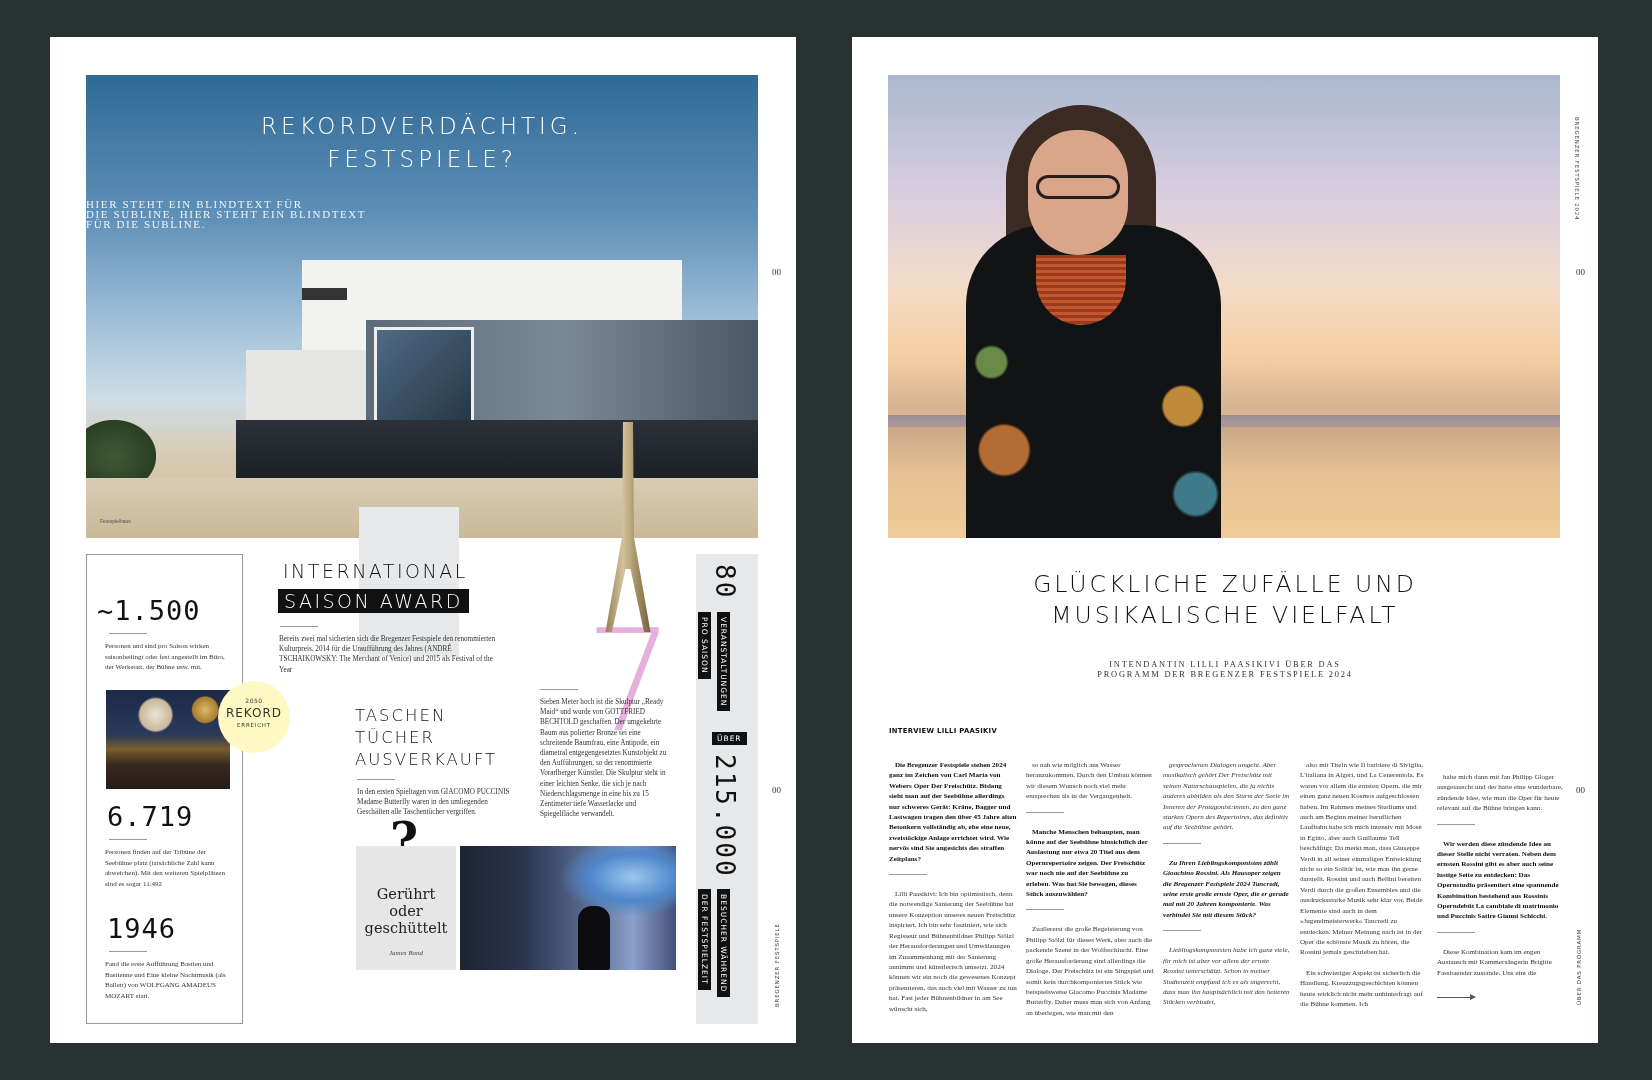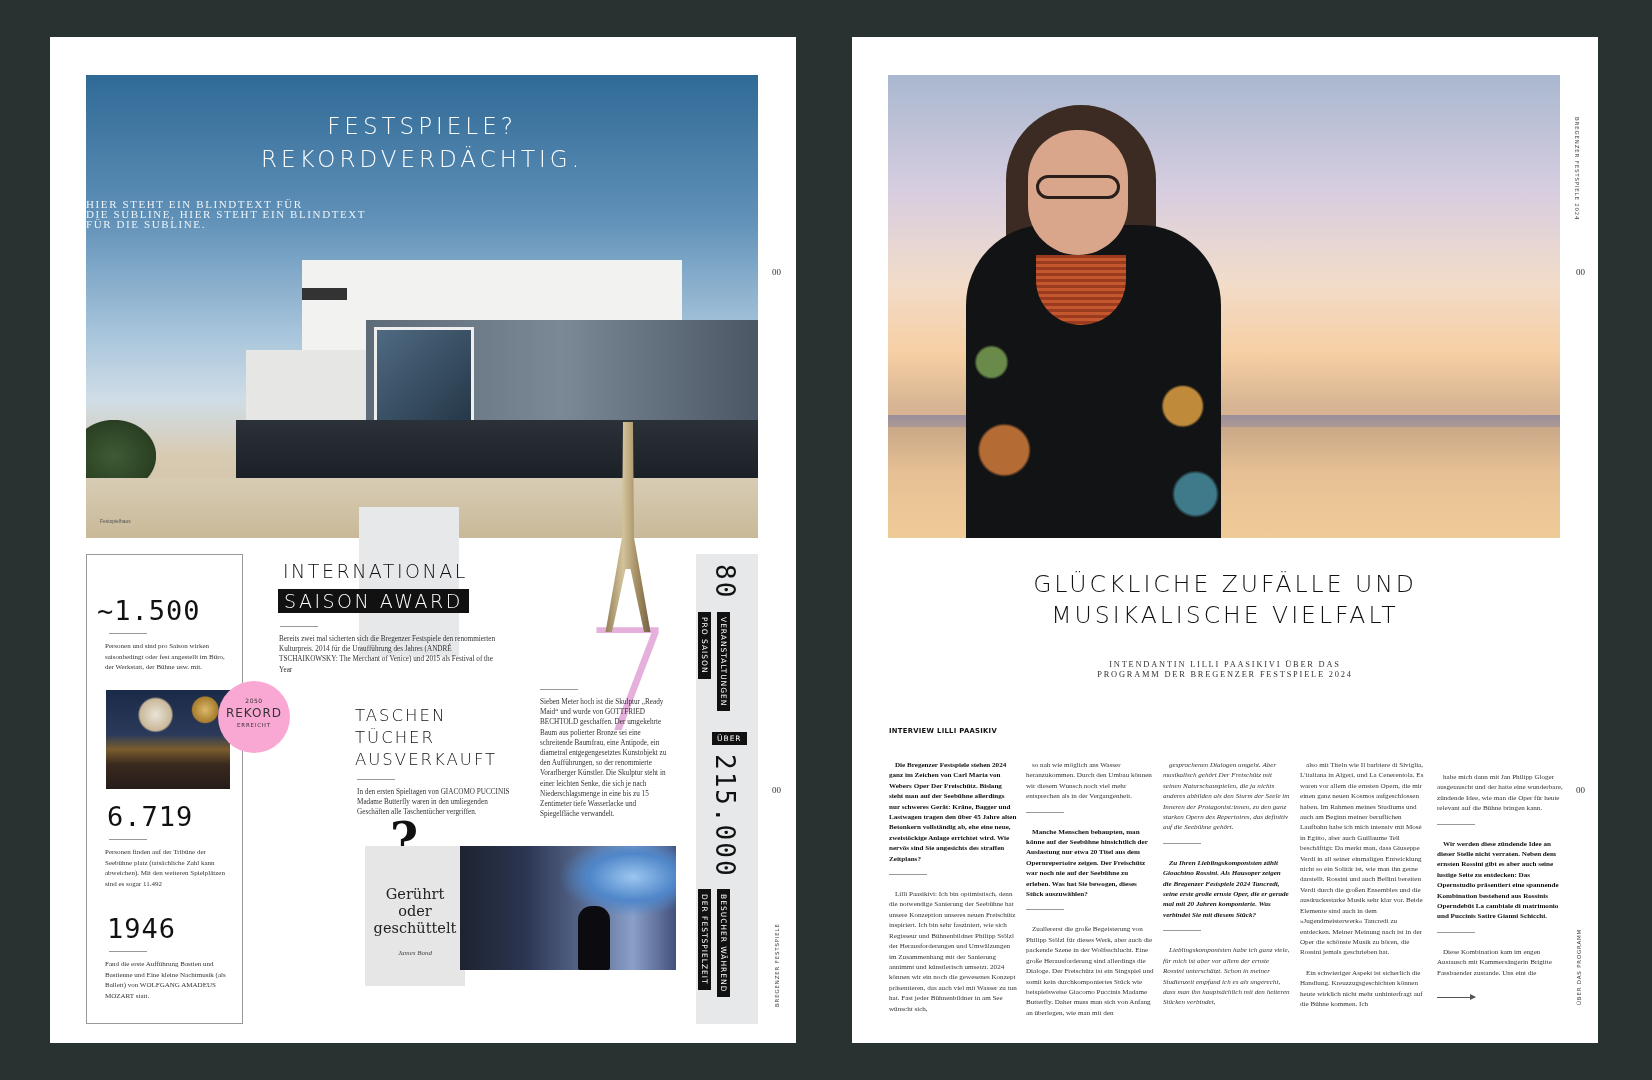--- a/index.html
+++ b/index.html
@@ -44,21 +44,21 @@
   .stat-rule { position: absolute; height: 1px; width: 38px; background: #999; }
   .stat-text { position: absolute; font-family: "Liberation Serif", serif; font-size: 7px; line-height: 10.5px; color: #333; }
   .stat-img {
     position: absolute; left: 19px; top: 135px; width: 124px; height: 99px; overflow: hidden;
     background: radial-gradient(circle at 40% 25%, #e9e4d8 0%, #c9b89a 15%, transparent 17%),
                 radial-gradient(circle at 80% 20%, #dcb86a 0%, #a77d2e 10%, transparent 11%),
                 linear-gradient(180deg,#1b2a47 0%, #2b3a5a 45%, #7a5d2e 60%, #3a2a1e 75%, #251c1a 100%);
   }
   .rekord {
     position: absolute; left: 168px; top: 644px; width: 72px; height: 72px; border-radius: 50%;
-    background: #f9a8d4; text-align: center; font-family: "DejaVu Sans", sans-serif; color: #333;
+    background: #fef9c3; text-align: center; font-family: "DejaVu Sans", sans-serif; color: #333;
   }
   .rekord .y { font-size: 6px; margin-top: 16px; letter-spacing: 0.5px; }
   .rekord .r { font-size: 12px; letter-spacing: 1px; margin-top: 2px; }
   .rekord .e { font-size: 5.5px; letter-spacing: 0.8px; margin-top: 2px; }
 
   .award-h1 { position: absolute; left: 233px; top: 523px; font-family: "DejaVu Sans", sans-serif; font-weight: 300; font-size: 19px; letter-spacing: 2.5px; color: #111; }
   .award-h2 { position: absolute; left: 228px; top: 552px; background: #111; color: #fff; padding: 1px 6px; font-family: "DejaVu Sans", sans-serif; font-weight: 300; font-size: 19px; letter-spacing: 2.5px; }
   .body-s { position: absolute; font-family: "Liberation Serif", serif; font-size: 7.2px; line-height: 10.2px; color: #333; }
 
   .tasch-h { position: absolute; left: 305px; top: 668px; font-family: "DejaVu Sans", sans-serif; font-weight: 300; font-size: 16.5px; letter-spacing: 2px; line-height: 22px; color: #111; }
@@ -68,21 +68,21 @@
     background: linear-gradient(90deg,#8a7650,#d3c39b 40%,#a08a60 70%,#6b5a3c);
     clip-path: polygon(40% 0,60% 0,62% 55%,95% 100%,82% 100%,55% 70%,45% 70%,18% 100%,5% 100%,38% 55%);
   }
   .seven { position: absolute; left: 535px; top: 575px; font-family: "DejaVu Sans", sans-serif; font-weight: 200; font-size: 140px; line-height: 140px; color: #e3a9d9; opacity: 0.9; }
 
   .vstrip { position: absolute; left: 646px; top: 517px; width: 62px; height: 470px; background: #e7e8e9; }
   .vtext { position: absolute; transform: rotate(90deg); transform-origin: 0 0; white-space: nowrap; }
   .vnum { font-family: "DejaVu Sans Mono", monospace; font-size: 26px; font-weight: 300; color: #111; letter-spacing: 2px; }
   .vlabel { display: inline-block; background: #111; color: #fff; font-family: "DejaVu Sans", sans-serif; font-size: 7.5px; letter-spacing: 1px; padding: 2px 5px; line-height: 9px; }
 
-  .qbox { position: absolute; left: 306px; top: 809px; width: 100px; height: 140px; background: #e6e6e6; text-align: center; margin-left: 9px; }
+  .qbox { position: absolute; left: 306px; top: 809px; width: 100px; height: 124px; background: #e6e6e6; text-align: center; }
   .qmark { position: absolute; left: 340px; top: 775px; font-family: "DejaVu Serif", serif; font-weight: bold; font-size: 48px; color: #111; }
   .qbox .t { margin-top: 40px; font-family: "DejaVu Serif", serif; font-size: 14.5px; line-height: 17px; color: #222; }
   .qbox .a { margin-top: 12px; font-family: "Liberation Serif", serif; font-style: italic; font-size: 7px; color: #444; }
   .bond-img {
     position: absolute; left: 410px; top: 809px; width: 216px; height: 124px; overflow: hidden;
     background: radial-gradient(ellipse at 80% 25%, #9bc6f0 0%, #4f86c9 18%, transparent 30%),
                 linear-gradient(90deg,#1d2330 0%, #2b3550 30%, #5b6d92 60%, #8aa0c9 80%, #43507a 100%);
   }
   .bond-img .man { position: absolute; left: 118px; top: 60px; width: 32px; height: 64px; background: #0c0c10; border-radius: 14px 14px 2px 2px; }
 
@@ -123,22 +123,22 @@
   <div class="hero-left">
     <div class="trees"></div>
     <div class="bld-white"></div>
     <div class="bld-stripe"></div>
     <div class="bld-white2"></div>
     <div class="bld-dark"></div>
     <div class="bld-glass"></div>
     <div class="bld-base"></div>
     <div class="bld-ground"></div>
     <div class="title">
+      <div>REKORDVERDÄCHTIG.</div>
       <div>FESTSPIELE?</div>
-      <div>REKORDVERDÄCHTIG.</div>
     </div>
     <div class="subline">
       <div>HIER STEHT EIN BLINDTEXT FÜR</div>
       <div>DIE SUBLINE, HIER STEHT EIN BLINDTEXT</div>
       <div>FÜR DIE SUBLINE.</div>
     </div>
     <div class="credit">Festspielhaus</div>
   </div>
 
   <div class="page-num" style="left:722px; top:230px;">00</div>

